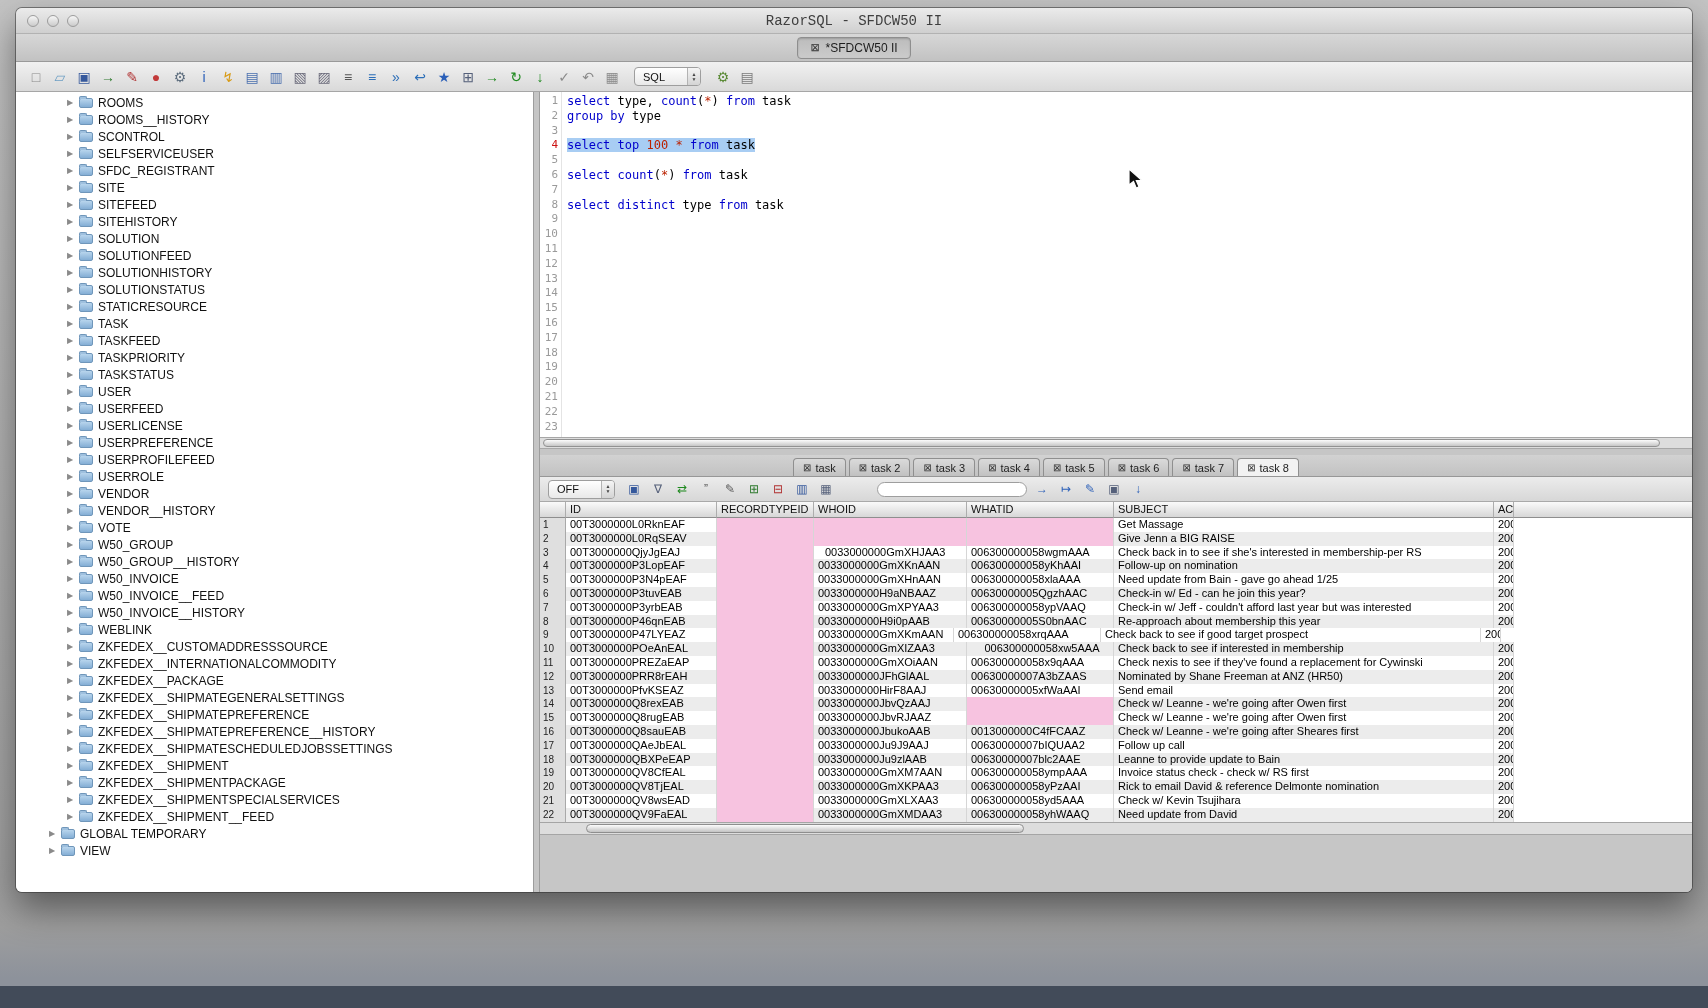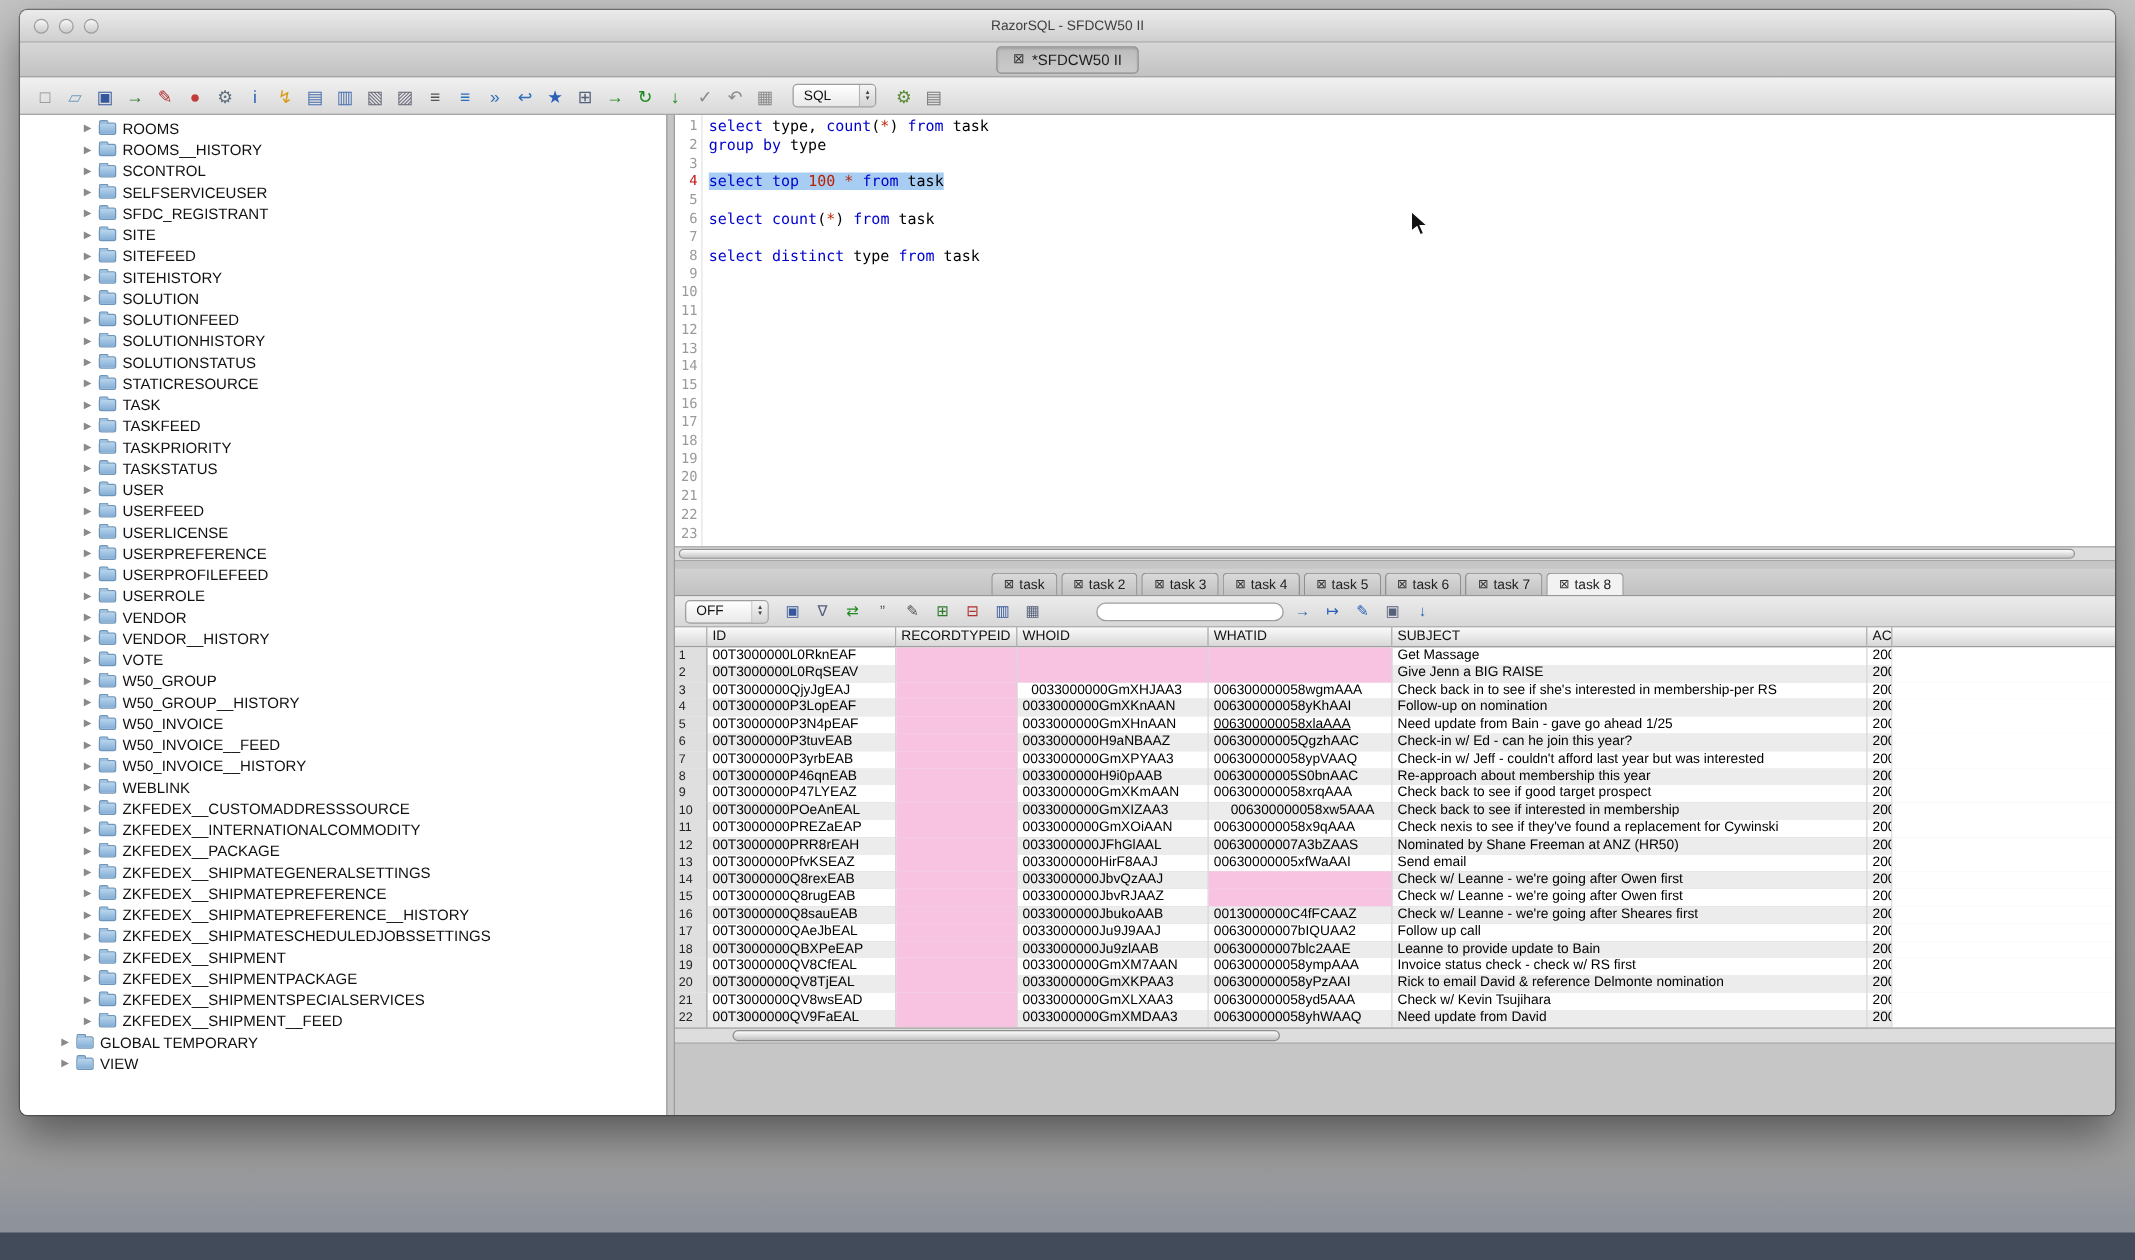--- a/index.html
+++ b/index.html
@@ -15,21 +15,21 @@
     position:absolute; left:16px; top:8px; width:1676px; height:884px;
     background:#c9c9c9; border-radius:6px; overflow:hidden;
     box-shadow: 0 0 0 1px rgba(50,50,50,.55), 0 16px 36px rgba(0,0,0,.45);
     display:flex; flex-direction:column;
   }
 
   
   .titlebar { height:26px; flex:none; background:linear-gradient(#ebebeb,#cfcfcf); border-bottom:1px solid #b2b2b2; position:relative; display:flex; align-items:center; justify-content:center; }
   .traffic { position:absolute; left:11px; top:7px; display:flex; gap:8px; }
   .tl { width:12px; height:12px; border-radius:50%; background:linear-gradient(#f6f6f6,#cbcbcb); border:1px solid #9c9c9c; }
-  .title { font-size:11px; color:#3f3f3f; }
+  .title { font-size:14px; color:#3f3f3f;font-family:Liberation Mono, monospace; }
 
   
   .tabrow { height:28px; flex:none; background:linear-gradient(#d7d7d7,#c2c2c2); border-bottom:1px solid #9a9a9a; display:flex; align-items:center; justify-content:center; }
   .doc-tab { display:inline-flex; align-items:center; gap:6px; padding:3px 12px; background:linear-gradient(#bcbcbc,#cbcbcb); border:1px solid #8e8e8e; border-radius:4px; font-size:12px; color:#1d1d1d; box-shadow: inset 0 1px 2px rgba(0,0,0,.18); }
   .tabx { font-size:11px; color:#333; line-height:1; }
 
   
   .toolbar { height:30px; flex:none; background:linear-gradient(#f1f1f1,#d9d9d9); border-bottom:1px solid #a6a6a6; display:flex; align-items:center; padding:0 10px; gap:4px; }
   .icongroup { display:contents; }
   .tbicon { width:20px; height:20px; display:flex; align-items:center; justify-content:center; font-size:14px; line-height:1; cursor:default; }
@@ -502,21 +502,21 @@
               <div class="gc" style="width: 147px;">006300000058yKhAAI</div>
               <div class="gc" style="width: 380px;">Follow-up on nomination</div>
               <div class="gc" style="width: 20px;">200</div>
               <div class="gc fill"></div>
             </div>
             <div class="grow">
               <div class="gc numc" style="width: 26px;">5</div>
               <div class="gc" style="width: 151px;">00T3000000P3N4pEAF</div>
               <div class="gc nullc" style="width: 97px;"></div>
               <div class="gc" style="width: 153px;">0033000000GmXHnAAN</div>
-              <div class="gc" style="width: 147px; text-decoration: underline;">006300000058xlaAAA</div>
+              <div class="gc" style="width: 147px;">006300000058xlaAAA</div>
               <div class="gc" style="width: 380px;">Need update from Bain - gave go ahead 1/25</div>
               <div class="gc" style="width: 20px;">200</div>
               <div class="gc fill"></div>
             </div>
             <div class="grow alt">
               <div class="gc numc" style="width: 26px;">6</div>
               <div class="gc" style="width: 151px;">00T3000000P3tuvEAB</div>
               <div class="gc nullc" style="width: 97px;"></div>
               <div class="gc" style="width: 153px;">0033000000H9aNBAAZ</div>
               <div class="gc" style="width: 147px;">00630000005QgzhAAC</div>
@@ -541,21 +541,21 @@
               <div class="gc" style="width: 153px;">0033000000H9i0pAAB</div>
               <div class="gc" style="width: 147px;">00630000005S0bnAAC</div>
               <div class="gc" style="width: 380px;">Re-approach about membership this year</div>
               <div class="gc" style="width: 20px;">200</div>
               <div class="gc fill"></div>
             </div>
             <div class="grow">
               <div class="gc numc" style="width: 26px;">9</div>
               <div class="gc" style="width: 151px;">00T3000000P47LYEAZ</div>
               <div class="gc nullc" style="width: 97px;"></div>
-              <div class="gc" style="width: 153px;">0033000000GmXKmAAN</div>
+              <div class="gc" style="width: 140px;">0033000000GmXKmAAN</div>
               <div class="gc" style="width: 147px;">006300000058xrqAAA</div>
               <div class="gc" style="width: 380px;">Check back to see if good target prospect</div>
               <div class="gc" style="width: 20px;">200</div>
               <div class="gc fill"></div>
             </div>
             <div class="grow alt">
               <div class="gc numc" style="width: 26px;">10</div>
               <div class="gc" style="width: 151px;">00T3000000POeAnEAL</div>
               <div class="gc nullc" style="width: 97px;"></div>
               <div class="gc" style="width: 153px;">0033000000GmXIZAA3</div>

